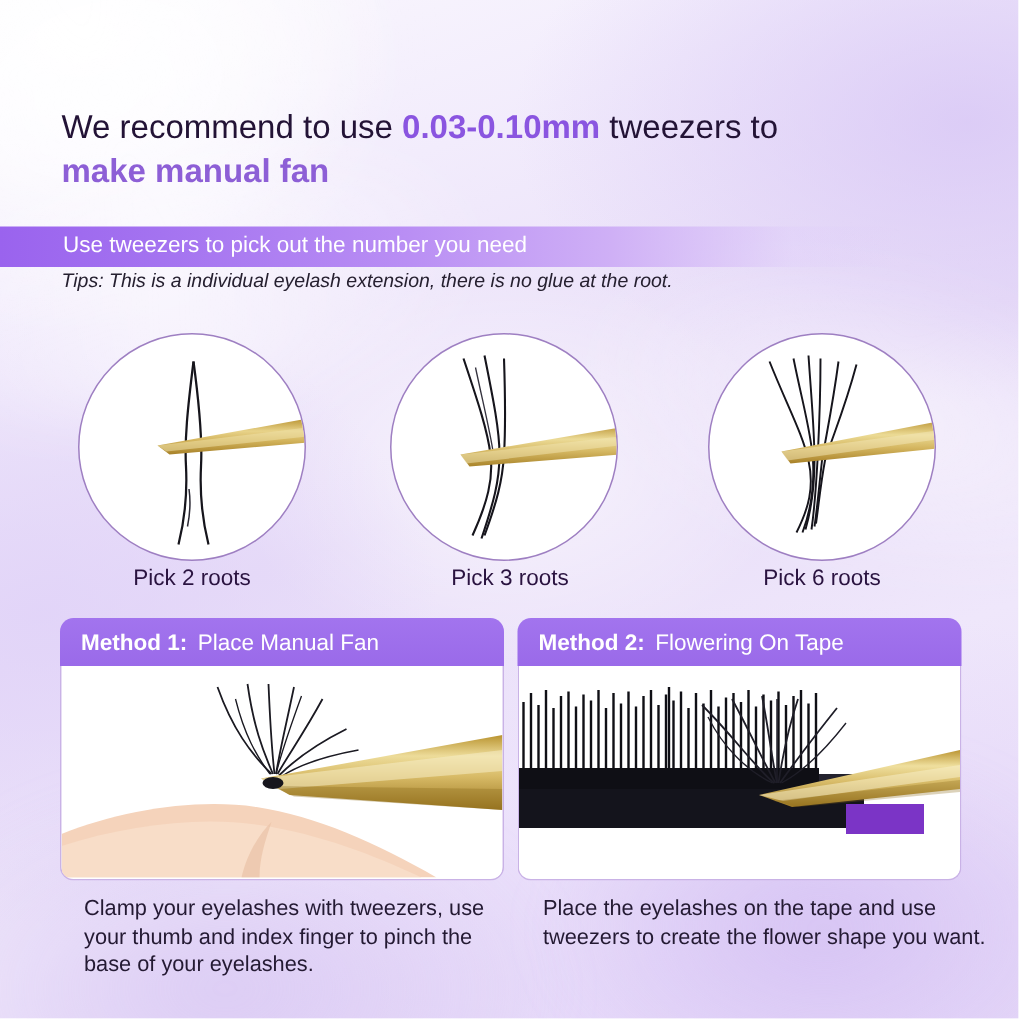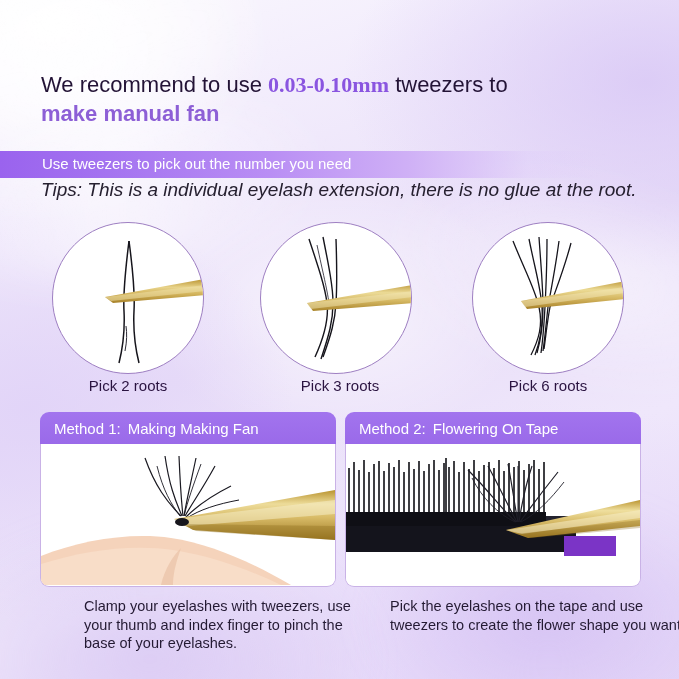--- a/index.html
+++ b/index.html
@@ -29,30 +29,30 @@
   .s4 { left:-80px; bottom:-120px; width:460px; height:280px; background:radial-gradient(ellipse at 50% 50%, rgba(206,185,240,0.55), rgba(206,185,240,0) 70%); }
   .s5 { right:-60px; bottom:-60px; width:380px; height:240px; background:radial-gradient(ellipse at 50% 50%, rgba(200,176,238,0.5), rgba(200,176,238,0) 70%); }
 
   .title {
     position:absolute; left:40px; top:27px;
     font-size:34px; font-weight:bold; letter-spacing:0.2px;
     color:#2b0a6e;
   }
   .sub1 { position:absolute; left:41px; top:72px; font-size:22px; color:#231336; white-space:nowrap; }
   .sub2 { position:absolute; left:41px; top:101px; font-size:22px; font-weight:bold; color:#8d5fd6; }
-  .hl { font-weight:bold; color:#8a55e0;font-family:Liberation Serif, serif; }
+  .hl { font-weight:bold; color:#8a55e0; }
 
   .banner {
     position:absolute; left:0px; top:138px; width:600px; height:27px;
     background: linear-gradient(90deg, #9a63ee 0%, #a473f0 18%, #b98ef4 45%, #cfb0f6 68%, rgba(223,205,250,0.35) 88%, rgba(230,215,250,0) 100%);
     margin-top: 13px;
   }
   .banner span { position:absolute; left:42px; top:4px; font-size:15px; color:#ffffff; }
 
-  .tips { position:absolute; left:41px; top:179px; font-size:19px; font-style:italic; color:#262030; }
+  .tips { position:absolute; left:41px; top:179px; font-size:13px; font-style:italic; color:#262030; }
 
   
   .circles { position:absolute; left:0; top:222px; width:602px; height:175px; }
   .circ-wrap { position:absolute; width:152px; height:152px; }
   .c1 { left:52px; } .c2 { left:260px; } .c3 { left:472px; }
   .circ {
     position:relative; width:152px; height:152px; border-radius:50%;
     background:#ffffff; border:1px solid #9e7fc2; overflow:hidden;
   }
   .clabel {
@@ -63,26 +63,26 @@
 
   
   .card { position:absolute; width:296px; height:175px; }
   .card.m1 { left:40px; top:412px; }
   .card.m2 { left:345px; top:412px; }
   .card-head {
     height:32px; border-radius:9px 9px 0 0;
     background:linear-gradient(180deg,#a274ee 0%, #9a6ae9 100%);
     color:#fff; font-size:15px; display:flex; align-items:center; padding-left:14px;
   }
-  .card-head b { font-weight:normal; margin-right:7px; }
+  .card-head b { font-weight:bold; margin-right:7px; }
   .card-body {
     position:relative; height:143px; background:#ffffff;
     border:1px solid #c9b2e6; border-top:none; border-radius:0 0 9px 9px; overflow:hidden;
   }
-  .cap { position:absolute; font-size:14.5px; line-height:18.5px; color:#241a33;margin-left:28px; }
+  .cap { position:absolute; font-size:14.5px; line-height:18.5px; color:#241a33; }
   .cap1 { left:56px; top:597px; width:290px; }
   .cap2 { left:362px; top:597px; width:300px; }
 
   svg { display:block; }
 </style>
 </head>
 <body>
 
 <div id="page">
 
@@ -178,21 +178,21 @@
     </div>
 
     <div class="clabel l1">Pick 2 roots</div>
     <div class="clabel l2">Pick 3 roots</div>
     <div class="clabel l3">Pick 6 roots</div>
   </div>
 
   <div class="card m1">
     <div class="card-head">
       <b>Method 1:</b>
-      <span>Making Making Fan</span>
+      <span>Place Manual Fan</span>
     </div>
     <div class="card-body">
       <svg width="294" height="141" viewBox="0 0 294 141">
         <rect width="294" height="141" fill="#ffffff"></rect>
 
         <path d="M0 141 L0 112 C40 96 90 88 130 94 C170 100 210 118 250 141 Z" fill="#f5d3bb"></path>
         <path d="M0 141 L0 120 C44 106 92 100 132 106 C172 112 208 126 240 141 Z" fill="#f8ddc8"></path>
         <path d="M120 141 C124 124 132 112 140 104 C136 116 132 128 132 141 Z" fill="#eac2a6" opacity="0.7"></path>
 
         <g stroke="#1b1a22" fill="none" stroke-width="1.2">
@@ -303,15 +303,15 @@
             <stop offset="28%" stop-color="#efdf9e"></stop>
             <stop offset="55%" stop-color="#d9bd6a"></stop>
             <stop offset="100%" stop-color="#9d7823"></stop>
           </linearGradient>
         </defs>
       </svg>
     </div>
   </div>
 
   <div class="cap cap1">Clamp your eyelashes with tweezers, use your thumb and index finger to pinch the base of your eyelashes.</div>
-  <div class="cap cap2">Pick the eyelashes on the tape and use tweezers to create the flower shape you want.</div>
+  <div class="cap cap2">Place the eyelashes on the tape and use tweezers to create the flower shape you want.</div>
 
 </div>
 
 </body></html>

